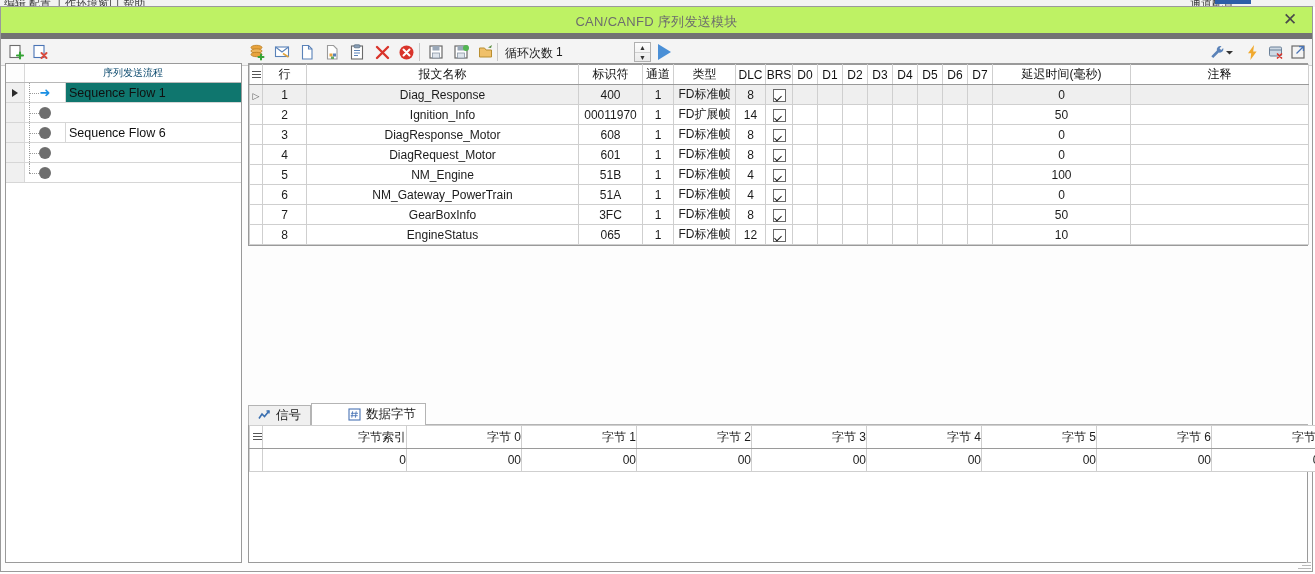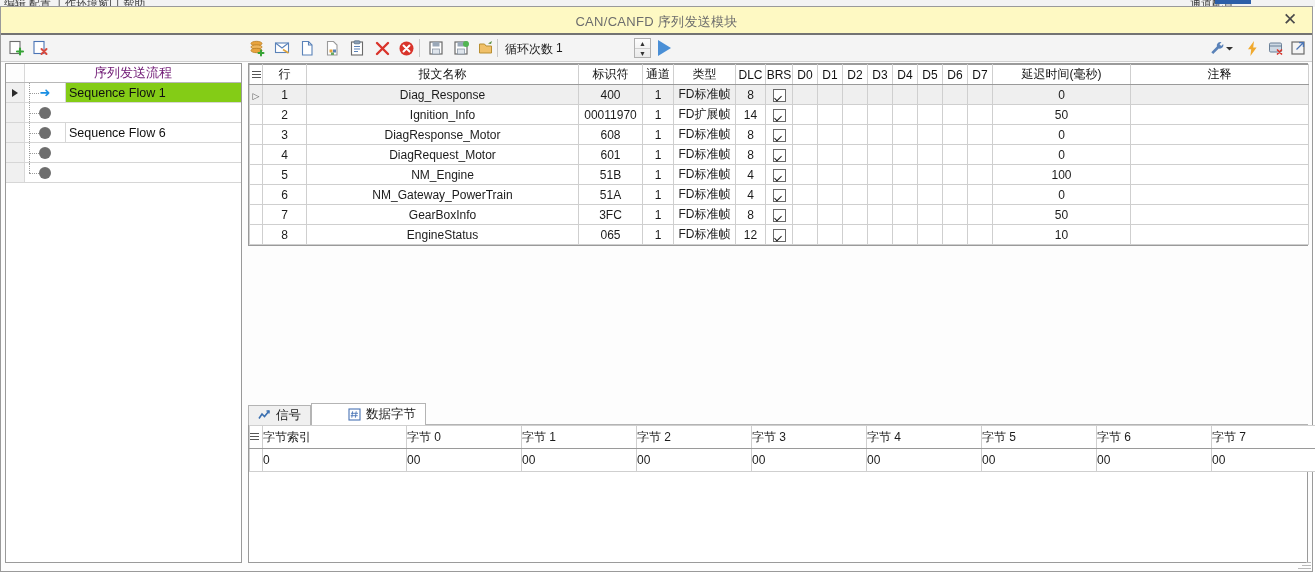--- a/index.html
+++ b/index.html
@@ -11,45 +11,45 @@
   }
   
   .bg-strip{position:absolute;left:0;top:0;width:1315px;height:7px;background:#f3f3f3;overflow:hidden;}
   .bg-strip .bgtxt{position:absolute;left:4px;top:-4px;font-size:11px;color:#3a3a3a;white-space:nowrap;}
   .bg-strip .bgtxt2{position:absolute;left:1190px;top:-4px;font-size:11px;color:#3a3a3a;white-space:nowrap;}
   .bg-strip .bgbar{position:absolute;left:1215px;top:0px;width:36px;height:4px;background:#2d5fa8;}
 
   
   .win{position:absolute;left:0;top:6px;width:1313px;height:566px;border:1px solid #9a9a9a;background:#fdfdfd;box-sizing:border-box;}
 
-  .titlebar{position:relative;height:26px;background:#fef9c3;border-bottom:2px solid #737373;}
+  .titlebar{position:relative;height:26px;background:#bef264;border-bottom:6px solid #737373;}
   .title-text{position:absolute;left:0;right:0;top:6px;text-align:center;font-size:13px;color:#6d6d6d;letter-spacing:.3px;}
   .close-btn{position:absolute;right:0;top:0;width:44px;height:25px;display:flex;align-items:center;justify-content:center;color:#4a4a4a;font-size:17px;line-height:1;cursor:pointer;}
 
   
   .toolbar{position:relative;height:26px;background:#f4f4f4;border-bottom:1px solid #cfcfcf;}
   .tb-item{position:absolute;top:2px;width:22px;height:22px;display:flex;align-items:center;justify-content:center;cursor:pointer;}
   .tb-sep{position:absolute;top:4px;width:1px;height:18px;background:#c8c8c8;}
   .loop-label{position:absolute;top:6px;font-size:12px;color:#1b1b1b;white-space:nowrap;}
   .loop-val{position:absolute;top:6px;font-size:12px;color:#1b1b1b;}
   .spin{position:absolute;top:3px;width:17px;height:20px;border:1px solid #b0b0b0;background:linear-gradient(#fdfdfd,#eaeaea);box-sizing:border-box;cursor:pointer;}
   .spin .up,.spin .dn{height:9px;display:flex;align-items:center;justify-content:center;font-size:7px;color:#333;}
   .spin .up{border-bottom:1px solid #cfcfcf;}
   .play{position:absolute;top:5px;width:0;height:0;border-left:13px solid #4a8fd6;border-top:8px solid transparent;border-bottom:8px solid transparent;cursor:pointer;}
 
   
   .left-panel{position:absolute;left:4px;top:56px;width:237px;height:500px;border:1px solid #9a9a9a;background:#ffffff;box-sizing:border-box;}
   .lp-head{height:18px;display:flex;border-bottom:1px solid #b8b8b8;background:#ffffff;}
   .lp-head .c-exp{width:18px;border-right:1px solid #d8d8d8;background:#fdfdfd;}
-  .lp-head .c-title{flex:1;display:flex;align-items:center;justify-content:center;font-size:13px;color:#701a75;}
+  .lp-head .c-title{flex:1;display:flex;align-items:center;justify-content:center;font-size:10px;color:#0c4a6e;}
   .lp-row{height:20px;display:flex;border-bottom:1px solid #d6d6d6;box-sizing:border-box;}
   .lp-row .c-exp{width:18px;border-right:1px solid #d8d8d8;background:#f0f0f0;display:flex;align-items:center;justify-content:center;}
   .lp-row .c-icon{width:40px;position:relative;display:flex;align-items:center;justify-content:center;}
   .lp-row .c-name{flex:1;display:flex;align-items:center;padding-left:3px;font-size:12.5px;color:#101010;border-left:1px solid #d6d6d6;}
-  .lp-row.sel .c-name{background:#84cc16;}
+  .lp-row.sel .c-name{background:#0f766e;}
   .dot{width:12px;height:12px;border-radius:50%;background:#6e6e6e;}
   .arrow-r{color:#1a8fe3;font-size:13px;line-height:1;font-weight:bold;}
   .tline{position:absolute;left:4px;top:0;bottom:0;width:0;border-left:1px dotted #9a9a9a;}
   .thorz{position:absolute;left:4px;top:50%;width:10px;height:0;border-top:1px dotted #9a9a9a;}
   .tri-r{width:0;height:0;border-left:6px solid #2b2b2b;border-top:4px solid transparent;border-bottom:4px solid transparent;}
 
   
   .right-wrap{position:absolute;left:247px;top:56px;width:1060px;height:500px;}
 
   table.grid{border-collapse:collapse;table-layout:fixed;width:1060px;font-size:12px;}
@@ -73,21 +73,21 @@
   
   .tabs{position:absolute;left:0;top:341px;height:21px;display:flex;align-items:flex-end;}
   .tab{height:19px;display:flex;align-items:center;gap:5px;padding:0 9px;border:1px solid #b4b4b4;border-bottom:none;background:#f0f0f0;font-size:12.5px;color:#1b1b1b;cursor:pointer;}
   .tab.active{background:#ffffff;height:21px;position:relative;z-index:2;padding-left:36px;}
   .tab-ico{width:13px;height:13px;display:flex;align-items:center;justify-content:center;}
   .tab-underline{position:absolute;left:0;top:361px;width:1060px;height:1px;background:#b4b4b4;}
 
   
   .byte-panel{position:absolute;left:0;top:362px;width:1060px;height:138px;border:1px solid #9a9a9a;border-top:none;background:#fff;box-sizing:border-box;}
   table.bgrid{border-collapse:collapse;table-layout:fixed;width:1058px;font-size:12px;}
-  table.bgrid th,table.bgrid td{border:1px solid #cfcfcf;height:22px;text-align:left;padding:0;font-weight:normal;}
+  table.bgrid th,table.bgrid td{border:1px solid #cfcfcf;height:22px;text-align:right;padding:0;font-weight:normal;}
   table.bgrid th{background:#fff;border-bottom:1px solid #9a9a9a;}
   table.bgrid td{background:#fff;}
   td.byteidx{background:#bfbfbf;}
 
   
   .wm{position:absolute;left:1134px;top:519px;width:175px;height:48px;display:flex;align-items:center;gap:6px;opacity:.85;}
   .wm-logo{width:40px;height:40px;border-radius:9px;background:#fff;border:1px solid #ededed;display:flex;align-items:center;justify-content:center;}
   .wm-txt{display:flex;flex-direction:column;}
   .wm-cn{font-size:19px;color:#eceaea;letter-spacing:2px;line-height:1.05;}
   .wm-en{font-size:8px;color:#f0eeee;letter-spacing:1.5px;}

